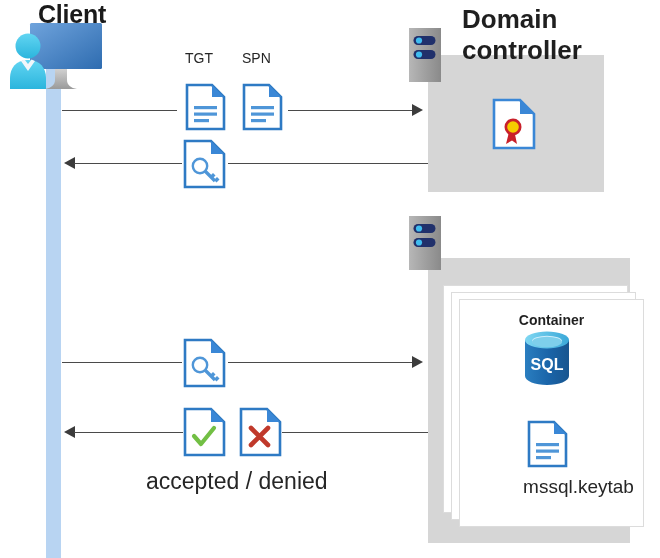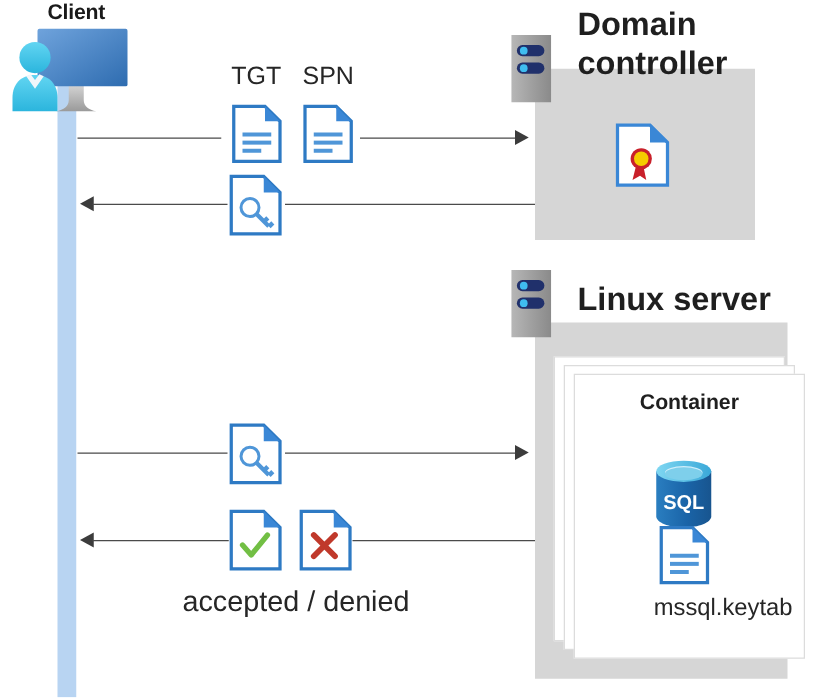--- a/index.html
+++ b/index.html
@@ -16,21 +16,21 @@
     width: 660px;
     height: 558px;
     background: #ffffff;
     overflow: hidden;
   }
   .abs { position: absolute; }
 
   
   .client-label {
     left: 38px; top: 0px;
-    font-size: 17px;
+    font-size: 25px;
     font-weight: bold;
     color: #1a1a1a;
     letter-spacing: -0.2px;
   }
   .lifeline {
     left: 46px; top: 60px;
     width: 15px; height: 498px;
     background: #b8d4f2;
   }
   .client-icon { left: 8px; top: 22px; width: 104px; height: 72px; }
@@ -46,21 +46,21 @@
     border-bottom: 6.5px solid transparent;
   }
   .arrow-head.right { border-left: 11px solid #3c3c3c; }
   .arrow-head.left  { border-right: 11px solid #3c3c3c; }
 
   
   .doc { position: absolute; }
   .doc svg { display: block; }
 
   .icon-caption {
-    font-size: 20px;
+    font-size: 14px;
     color: #262626;
     white-space: nowrap;
   }
 
   
   .server-box {
     background: #d6d6d6;
   }
   .server-title {
     font-size: 26px;
@@ -71,21 +71,21 @@
   }
   .rack-icon { width: 32px; height: 54px; }
 
   
   .card {
     background: #ffffff;
     border: 1px solid #dcdcdc;
     box-sizing: border-box;
   }
   .container-title {
-    font-size: 17px;
+    font-size: 14px;
     font-weight: bold;
     color: #1f1f1f;
     text-align: center;
     width: 100%;
   }
   .keytab-caption {
     font-size: 19px;
     color: #262626;
     text-align: center;
     width: 100%;
@@ -259,29 +259,28 @@
         </linearGradient>
       </defs>
       <rect x="0" y="0" width="32" height="54" fill="url(#rackg2)"></rect>
       <rect x="4.5" y="8" width="22" height="9" rx="4.5" fill="#20306b"></rect>
       <circle cx="10" cy="12.5" r="3.1" fill="#3fbdf0"></circle>
       <rect x="4.5" y="22" width="22" height="9" rx="4.5" fill="#20306b"></rect>
       <circle cx="10" cy="26.5" r="3.1" fill="#3fbdf0"></circle>
     </svg>
   </div>
 
-  <div class="abs server-title" style="left:462px; top:224px; width:180px;">Linux server</div>
 
   <div class="abs card" style="left:443px; top:285px; width:185px; height:228px;"></div>
   <div class="abs card" style="left:451px; top:292px; width:185px; height:228px;"></div>
   <div class="abs card" style="left:459px; top:299px; width:185px; height:228px;"></div>
 
   <div class="abs container-title" style="left:459px; top:312px; width:185px;">Container</div>
 
-  <div class="doc" style="left:521px; top:367px;">
+  <div class="doc" style="left:521px; top:330px;">
     <svg width="52" height="56" viewBox="0 0 52 56">
       <defs>
         <linearGradient id="sqlbody" x1="0" y1="0" x2="1" y2="0">
           <stop offset="0" stop-color="#2a7ec0"></stop>
           <stop offset="0.55" stop-color="#1a64a8"></stop>
           <stop offset="1" stop-color="#18558f"></stop>
         </linearGradient>
         <linearGradient id="sqltop" x1="0" y1="0" x2="1" y2="0">
           <stop offset="0" stop-color="#7fd7f2"></stop>
           <stop offset="1" stop-color="#3aa8d8"></stop>

